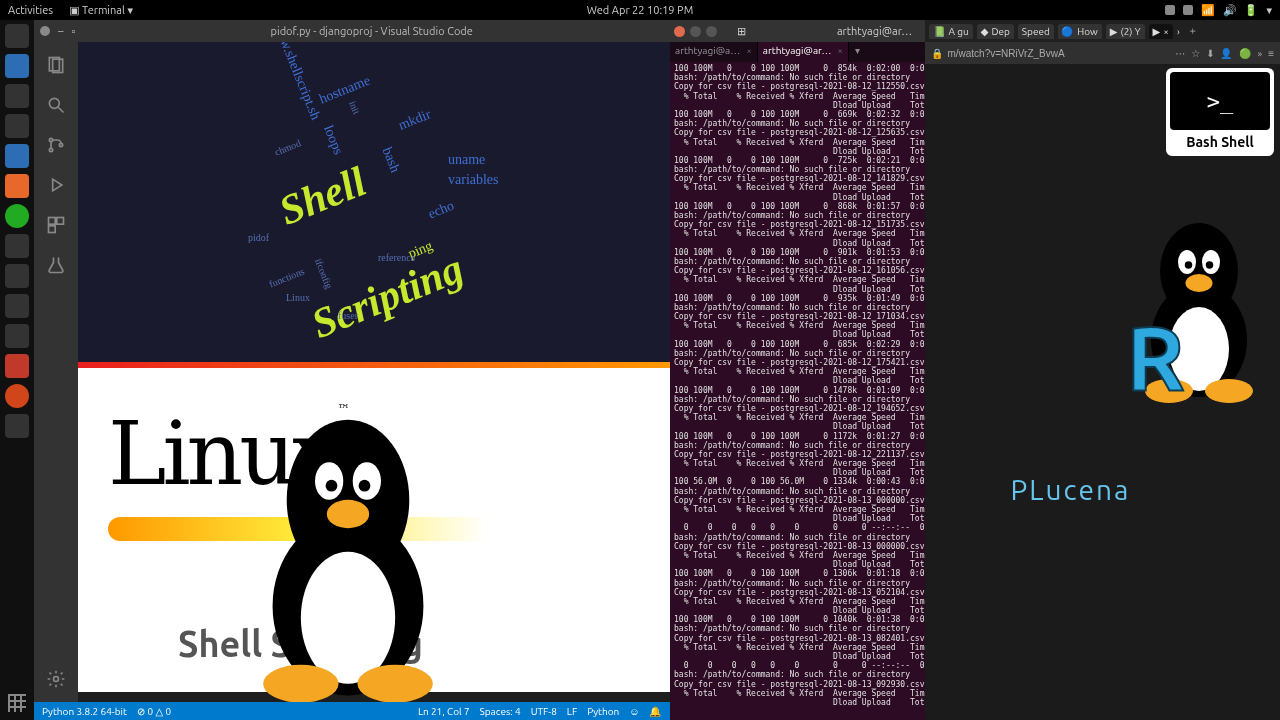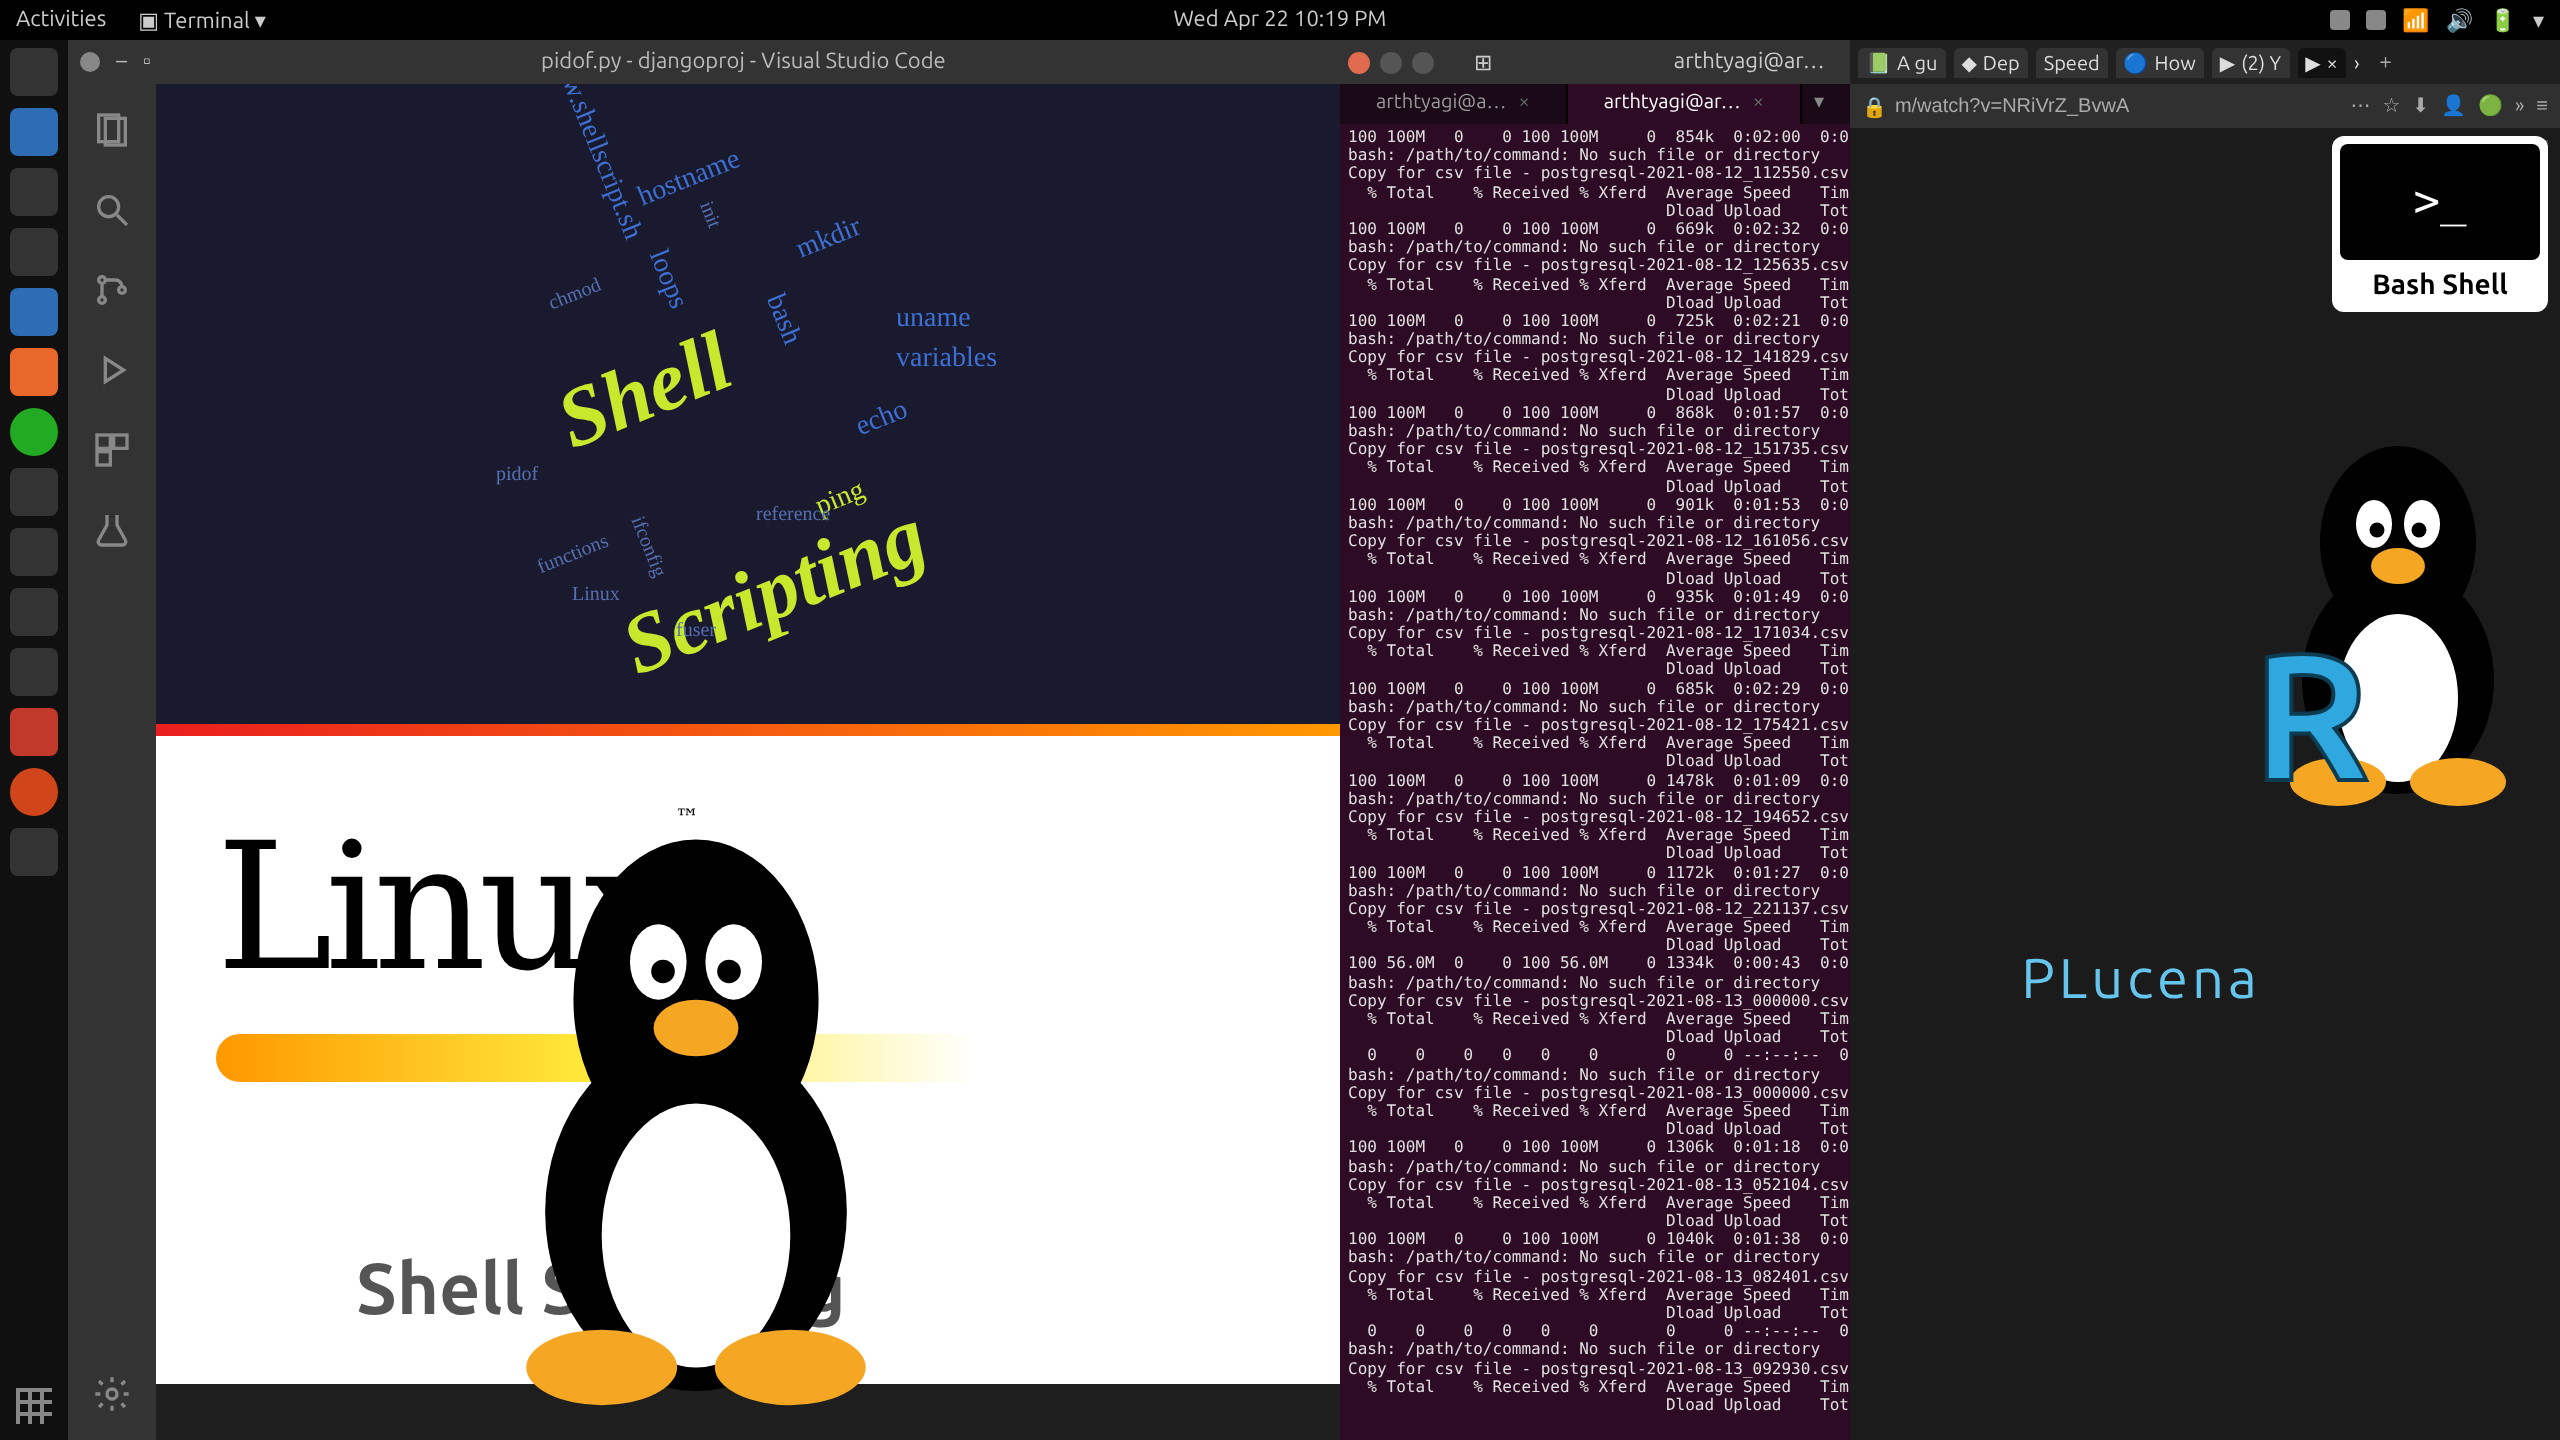--- a/index.html
+++ b/index.html
@@ -121,21 +121,21 @@
   height: 22px; background: #333; display: flex; align-items: center;
   font-size: 11px; color: #ccc; padding: 0 4px; gap: 5px;
 }
 .term-title .btn { width: 11px; height: 11px; border-radius: 50%; background: #555; }
 .term-title .btn.close { background: #e06a4e; }
 .term-title .t-text { margin-left: auto; margin-right: auto; }
 .term-title .ham, .term-title .search { width: 14px; height: 14px; }
 .term-tabs {
   height: 20px; background: #1a0a18; display: flex; font-size: 10px;
 }
-.term-tabs .tab { padding: 3px 18px; color: #999; border-right: 1px solid #000; }
+.term-tabs .tab { padding: 3px 5px; color: #999; border-right: 1px solid #000; }
 .term-tabs .tab.active { background: #2d0b24; color: #fff; }
 .term-tabs .tab .x { margin-left: 6px; color: #666; }
 .term-tabs .plus { padding: 3px 6px; color: #888; }
 .term-body {
   flex: 1; font-family: "DejaVu Sans Mono", monospace;
   font-size: 8px; line-height: 1.15; color: #e0e0e0;
   padding: 2px 4px; overflow: hidden; white-space: pre;
 }
 
 
@@ -328,20 +328,33 @@
           <circle cx="43" cy="44" r="2.5" fill="#000"></circle>
           <circle cx="57" cy="44" r="2.5" fill="#000"></circle>
           <ellipse cx="50" cy="56" rx="9" ry="6" fill="#f5a623"></ellipse>
           <ellipse cx="30" cy="128" rx="16" ry="8" fill="#f5a623"></ellipse>
           <ellipse cx="70" cy="128" rx="16" ry="8" fill="#f5a623"></ellipse>
         </svg>
 
       </div>
     </div>
   </div>
+  <div class="status-bar">
+    <span>Python 3.8.2 64-bit</span>
+    <span>⊘ 0 △ 0</span>
+    <div class="sb-right">
+      <span>Ln 21, Col 7</span>
+      <span>Spaces: 4</span>
+      <span>UTF-8</span>
+      <span>LF</span>
+      <span>Python</span>
+      <span>☺</span>
+      <span>🔔</span>
+    </div>
+  </div>
 </div>
 
 <div class="term-window">
   <div class="term-title">
     <span class="btn close"></span>
     <span class="btn"></span>
     <span class="btn"></span>
     <span style="width:10px"></span>
     <span>⊞</span>
     <span class="t-text">arthtyagi@ar…</span>

